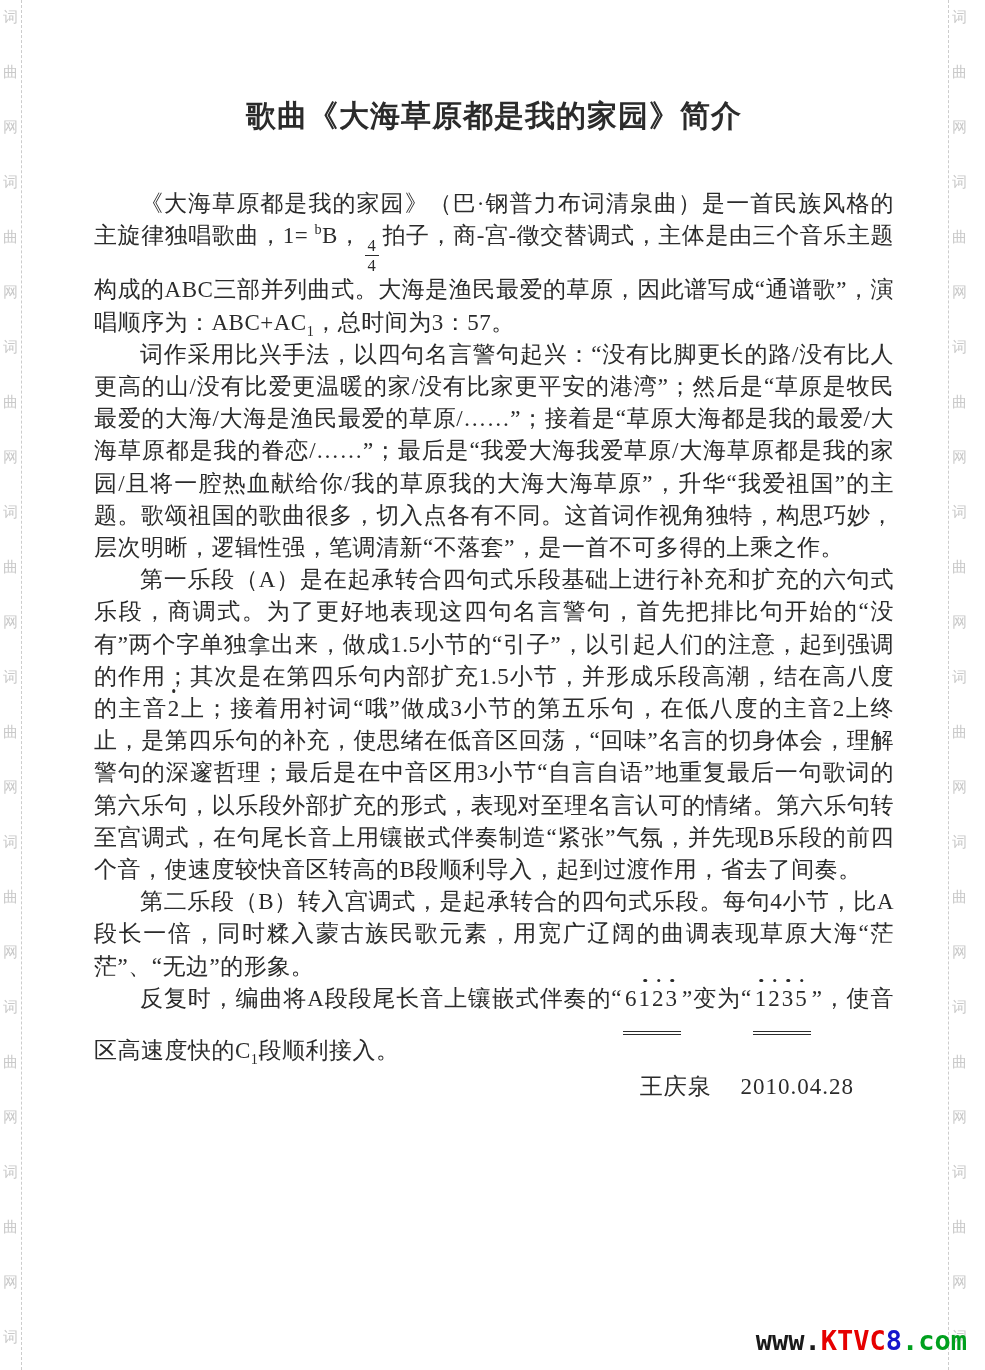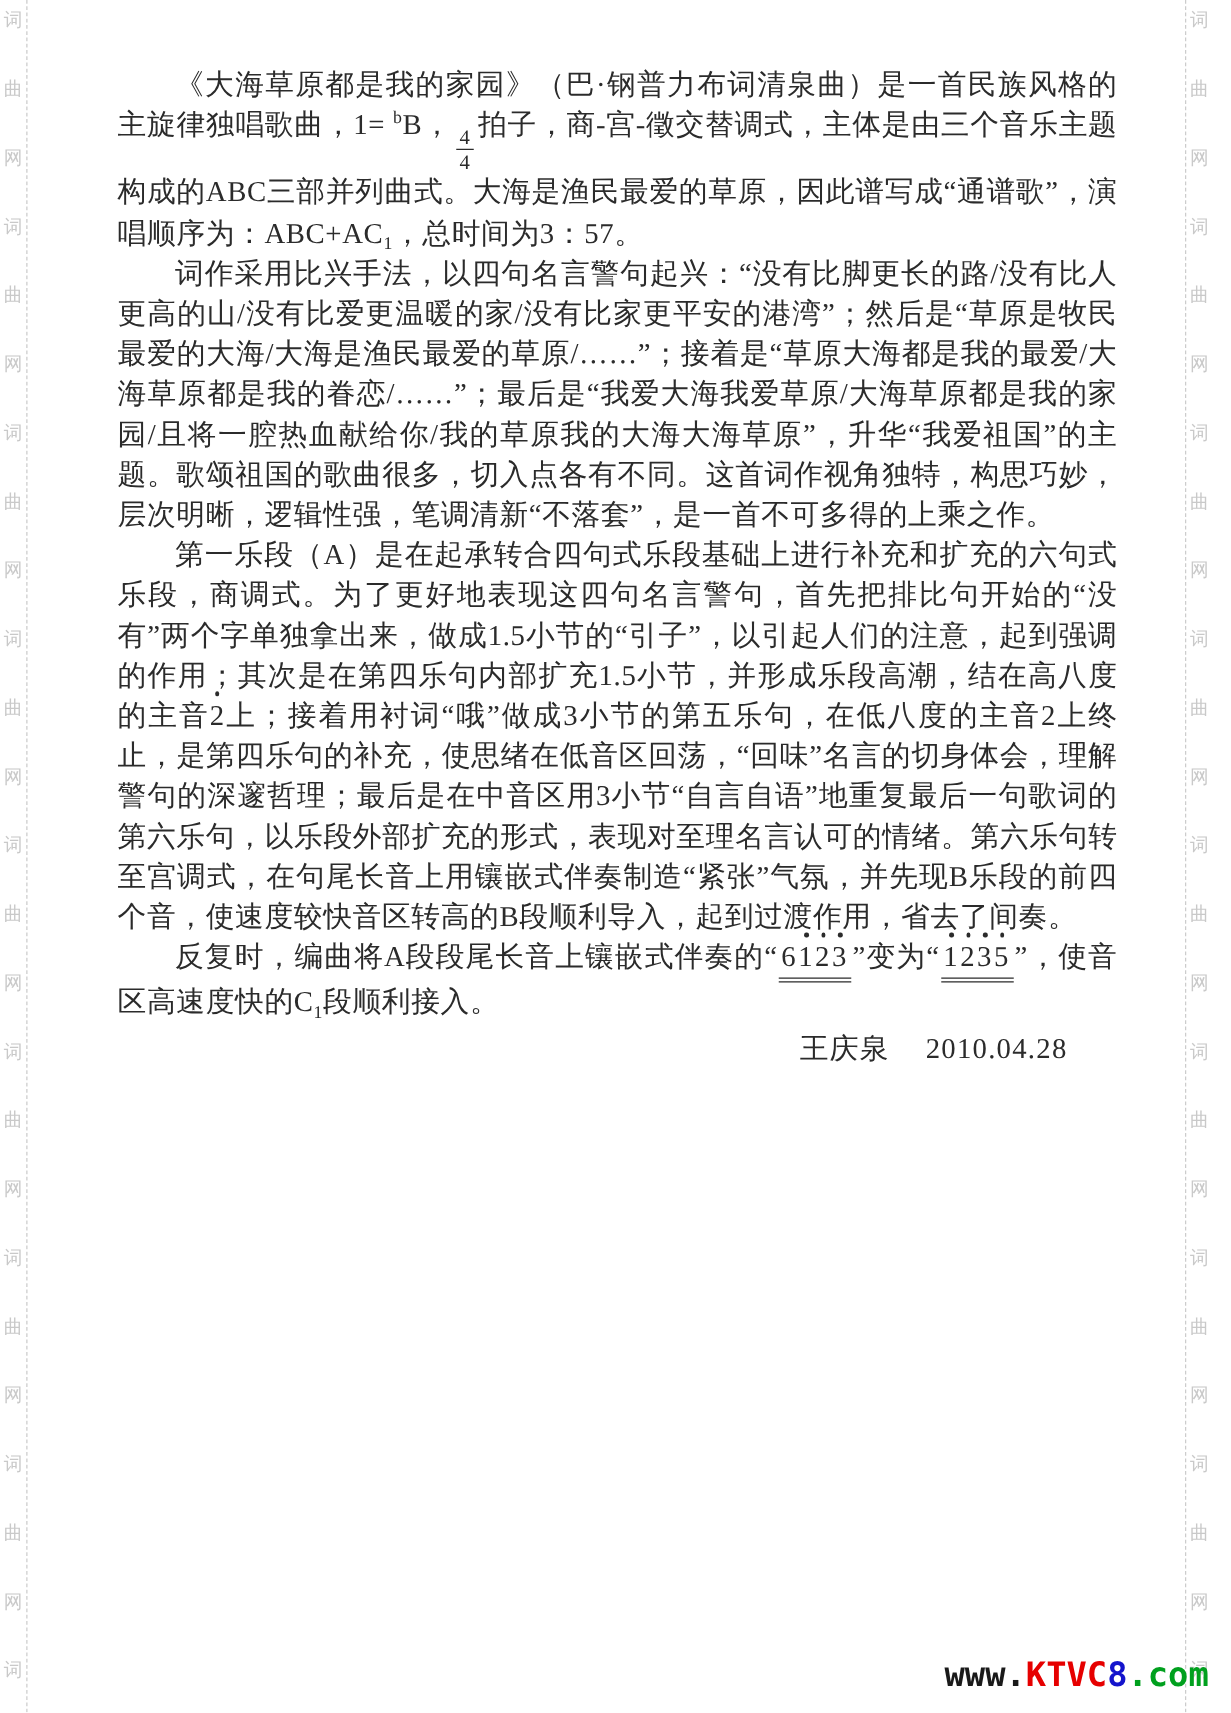--- a/index.html
+++ b/index.html
@@ -81,21 +81,21 @@
     line-height:1.05;
     margin:0 3px;
     text-indent:0;
   }
   .frac .fnum{border-bottom:1.6px solid currentColor;padding:0 3px 1px;}
   .frac .fden{padding:1px 3px 0;}
 
   .jianpu{
     display:inline-block;
     border-bottom:4px double #2b2b2b;
-    padding:0 2px 0;
+    padding:0 2px 16px;
     margin:0 1px;
     text-indent:0;
     letter-spacing:2px;
   }
   .jdigit{position:relative;display:inline-block;}
   .jdigit.dot::after{
     content:"";
     position:absolute;
     top:-4px;left:50%;
     width:3.5px;height:3.5px;
@@ -179,27 +179,29 @@
       <span class="wm-char">词</span>
       <span class="wm-char">曲</span>
       <span class="wm-char">网</span>
       <span class="wm-char">词</span>
       <span class="wm-char">曲</span>
       <span class="wm-char">网</span>
       <span class="wm-char">词</span>
     </div>
 
   <div class="main">
+    <h1 class="title">歌曲《大海草原都是我的家园》简介</h1>
     <div class="paragraph-list">
         <p class="para"><span class="run">《大海草原都是我的家园》（巴·钢普力布词清泉曲）是一首民族风格的主旋律独唱歌曲，1= </span><span class="sup">b</span><span class="run">B，</span><span class="frac">
             <span class="fnum">4</span>
             <span class="fden">4</span>
           </span><span class="run">拍子，商-宫-徵交替调式，主体是由三个音乐主题构成的ABC三部并列曲式。大海是渔民最爱的草原，因此谱写成“通谱歌”，演唱顺序为：ABC+AC</span><span class="sub">1</span><span class="run">，总时间为3：57。</span></p>
         <p class="para"><span class="run">词作采用比兴手法，以四句名言警句起兴：“没有比脚更长的路/没有比人更高的山/没有比爱更温暖的家/没有比家更平安的港湾”；然后是“草原是牧民最爱的大海/大海是渔民最爱的草原/……”；接着是“草原大海都是我的最爱/大海草原都是我的眷恋/……”；最后是“我爱大海我爱草原/大海草原都是我的家园/且将一腔热血献给你/我的草原我的大海大海草原”，升华“我爱祖国”的主题。歌颂祖国的歌曲很多，切入点各有不同。这首词作视角独特，构思巧妙，层次明晰，逻辑性强，笔调清新“不落套”，是一首不可多得的上乘之作。</span></p>
         <p class="para"><span class="run">第一乐段（A）是在起承转合四句式乐段基础上进行补充和扩充的六句式乐段，商调式。为了更好地表现这四句名言警句，首先把排比句开始的“没有”两个字单独拿出来，做成1.5小节的“引子”，以引起人们的注意，起到强调的作用；其次是在第四乐句内部扩充1.5小节，并形成乐段高潮，结在高八度的主音</span><span class="dot-above">2</span><span class="run">上；接着用衬词“哦”做成3小节的第五乐句，在低八度的主音2上终止，是第四乐句的补充，使思绪在低音区回荡，“回味”名言的切身体会，理解警句的深邃哲理；最后是在中音区用3小节“自言自语”地重复最后一句歌词的第六乐句，以乐段外部扩充的形式，表现对至理名言认可的情绪。第六乐句转至宫调式，在句尾长音上用镶嵌式伴奏制造“紧张”气氛，并先现B乐段的前四个音，使速度较快音区转高的B段顺利导入，起到过渡作用，省去了间奏。</span></p>
+        <p class="para"><span class="run">第二乐段（B）转入宫调式，是起承转合的四句式乐段。每句4小节，比A段长一倍，同时糅入蒙古族民歌元素，用宽广辽阔的曲调表现草原大海“茫茫”、“无边”的形象。</span></p>
         <p class="para"><span class="run">反复时，编曲将A段段尾长音上镶嵌式伴奏的“</span><span class="jianpu"><span class="jdigit">6</span><span class="jdigit dot">1</span><span class="jdigit dot">2</span><span class="jdigit dot">3</span></span><span class="run">”变为“</span><span class="jianpu"><span class="jdigit dot">1</span><span class="jdigit dot">2</span><span class="jdigit dot">3</span><span class="jdigit dot">5</span></span><span class="run">”，使音区高速度快的C</span><span class="sub">1</span><span class="run">段顺利接入。</span></p>
       </div>
     <p class="signature">
       <span class="sig-author">王庆泉</span>
       <span class="sig-date">2010.04.28</span>
     </p>
   </div>
 
   <div class="site-logo"><span style="color: rgb(26, 26, 26);">www.</span><span style="color: rgb(230, 0, 0);">KTVC</span><span style="color: rgb(20, 20, 204);">8</span><span style="color: rgb(0, 160, 30);">.com</span></div>
 

